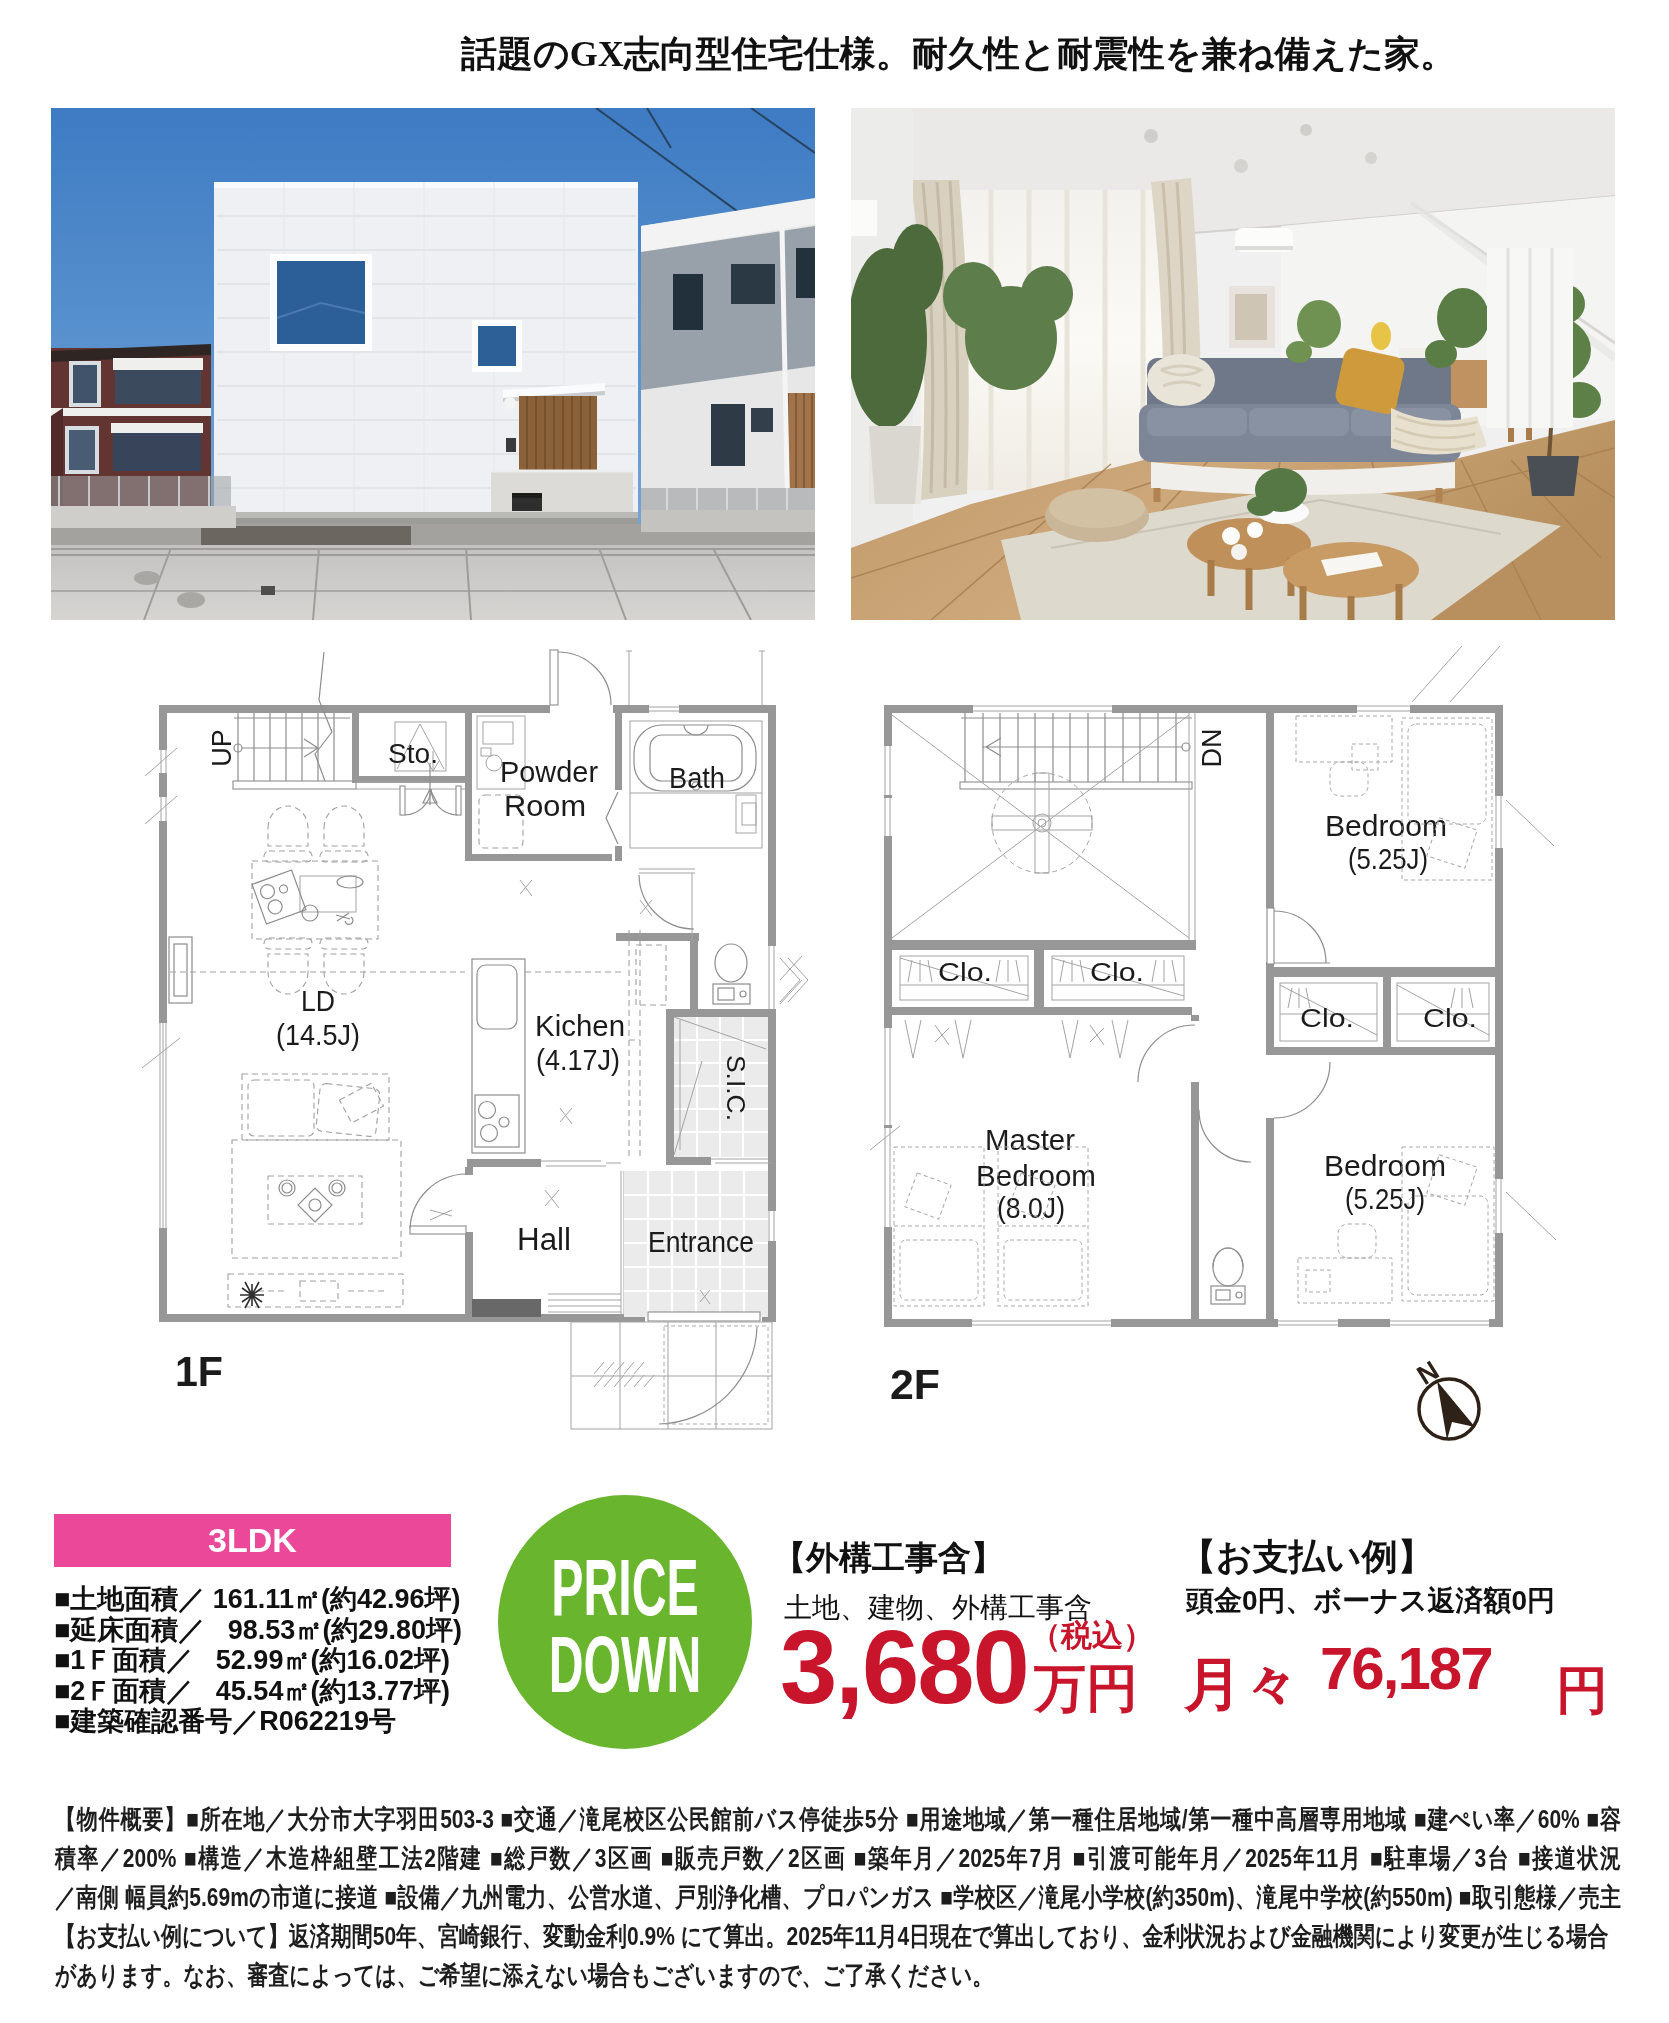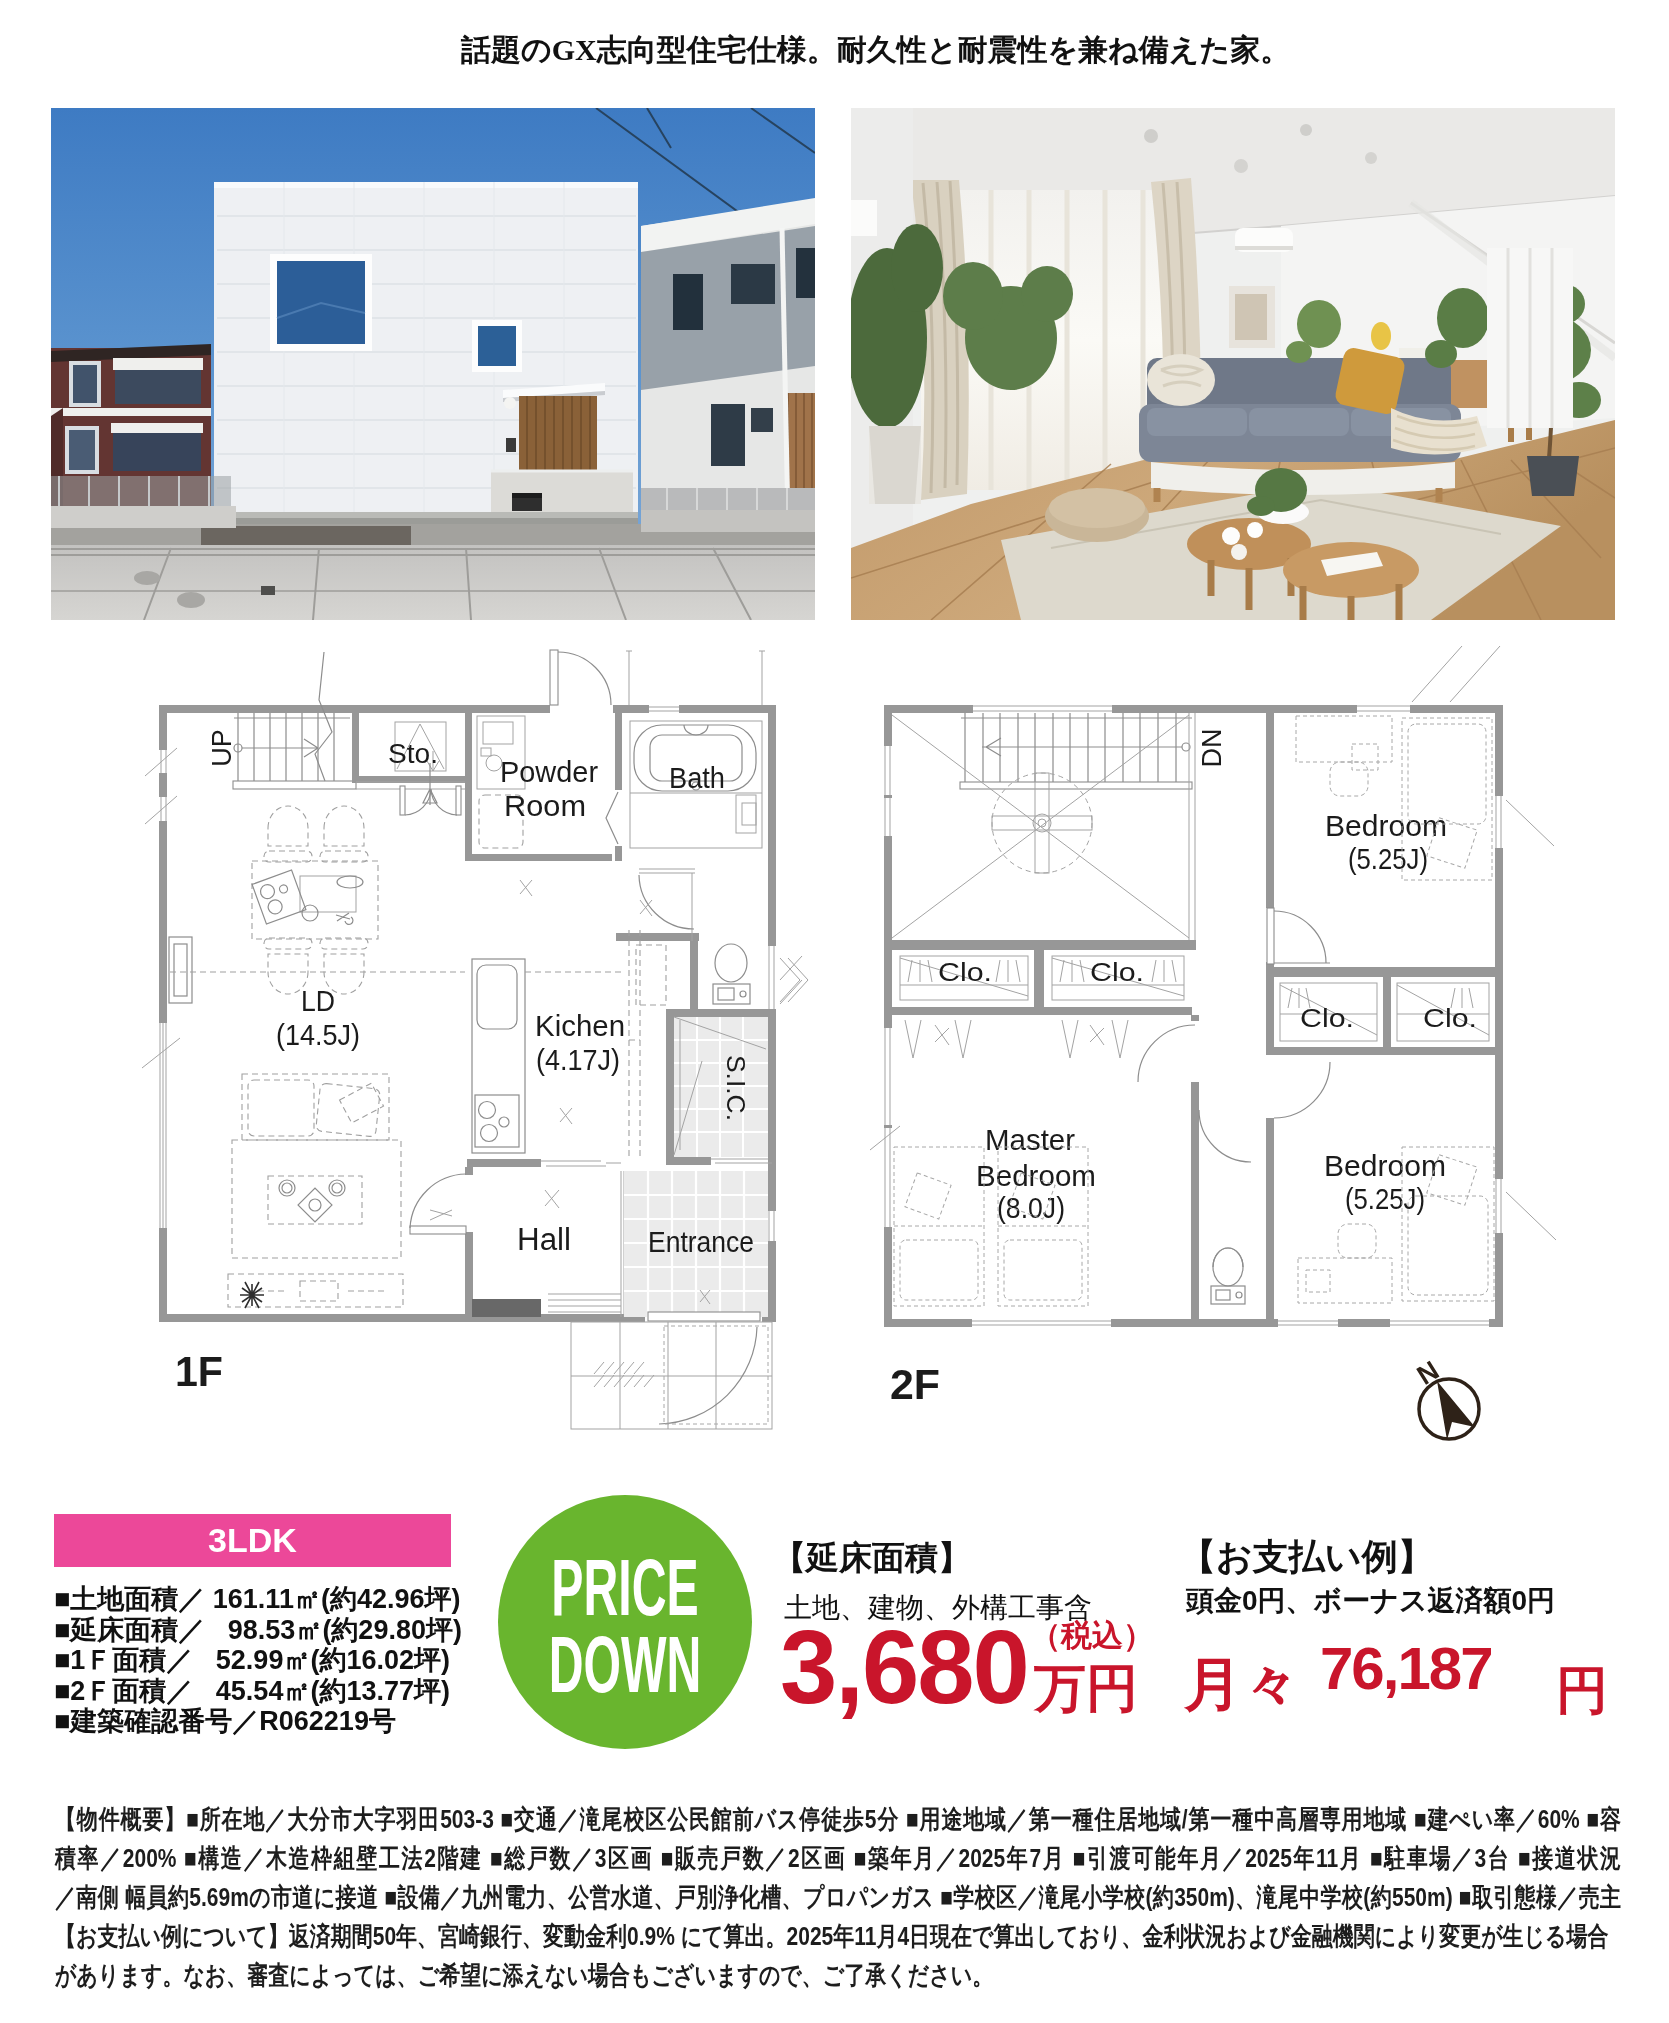--- a/index.html
+++ b/index.html
@@ -6,21 +6,21 @@
   .page{position:relative;width:1669px;height:2023px;background:#fff;overflow:hidden;
         font-family:"Liberation Sans",sans-serif;}
   .abs{position:absolute;}
 </style>
 </head>
 <body>
 <div class="page">
 
 
   <div class="abs" style="left:461px;top:30px;width:1100px;font-family:'Liberation Serif',serif;
-       font-weight:bold;font-size:30px;color:#111;letter-spacing:0px;">話題のGX志向型住宅仕様。耐久性と耐震性を兼ね備えた家。</div>
+       font-weight:bold;font-size:36px;color:#111;letter-spacing:0px;">話題のGX志向型住宅仕様。耐久性と耐震性を兼ね備えた家。</div>
 
   <div class="abs" id="photoL" style="left:51px;top:108px;width:764px;height:512px;">
   <svg width="764" height="512" viewBox="0 0 764 512">
     <defs>
       <linearGradient id="sky" x1="0" y1="0" x2="0" y2="1">
         <stop offset="0" stop-color="#3e7bc3"></stop>
             <stop offset="0.55" stop-color="#5e96d0"></stop>
             <stop offset="1" stop-color="#85add9"></stop>
       </linearGradient>
       <linearGradient id="pave" x1="0" y1="0" x2="0" y2="1">
@@ -737,21 +737,21 @@
     <div>■延床面積／&nbsp;&nbsp;&nbsp;98.53㎡(約29.80坪)</div>
     <div>■1Ｆ面積／&nbsp;&nbsp;&nbsp;52.99㎡(約16.02坪)</div>
     <div>■2Ｆ面積／&nbsp;&nbsp;&nbsp;45.54㎡(約13.77坪)</div>
     <div>■建築確認番号／R062219号</div>
   </div>
 
   <div class="abs" style="left:498px;top:1495px;width:254px;height:254px;border-radius:50%;background:#69b52e;"></div>
   <div class="abs" style="left:498px;top:1549px;width:254px;text-align:center;color:#fff;font-weight:bold;
        font-size:79px;line-height:77px;transform:scaleX(0.61);letter-spacing:0px;">PRICE<br>DOWN</div>
 
-  <div class="abs" style="left:773px;top:1536px;font-weight:bold;font-size:33px;color:#111;">【延床面積】</div>
+  <div class="abs" style="left:773px;top:1536px;font-weight:bold;font-size:33px;color:#111;">【外構工事含】</div>
   <div class="abs" style="left:784px;top:1589px;font-weight:normal;font-size:28px;color:#111;">土地、建物、外構工事含</div>
   <div class="abs" style="left:780px;top:1618px;color:#c9152b;font-weight:bold;font-size:103px;line-height:100px;letter-spacing:-2px;">3,680</div>
   <div class="abs" style="left:1030px;top:1615px;color:#c9152b;font-weight:bold;font-size:31px;">（税込）</div>
   <div class="abs" style="left:1034px;top:1654px;color:#c9152b;font-weight:bold;font-size:52px;">万円</div>
 
   <div class="abs" style="left:1180px;top:1533px;font-weight:bold;font-size:36px;color:#111;">【お支払い例】</div>
   <div class="abs" style="left:1186px;top:1582px;font-weight:bold;font-size:28px;color:#111;">頭金0円、ボーナス返済額0円</div>
   <div class="abs" style="left:1184px;top:1646px;color:#c9152b;font-weight:bold;font-size:58px;">月々</div>
   <div class="abs" style="left:1320px;top:1634px;color:#c9152b;font-weight:bold;font-size:60px;letter-spacing:-2px;">76,187</div>
   <div class="abs" style="left:1556px;top:1656px;color:#c9152b;font-weight:bold;font-size:52px;">円</div>

